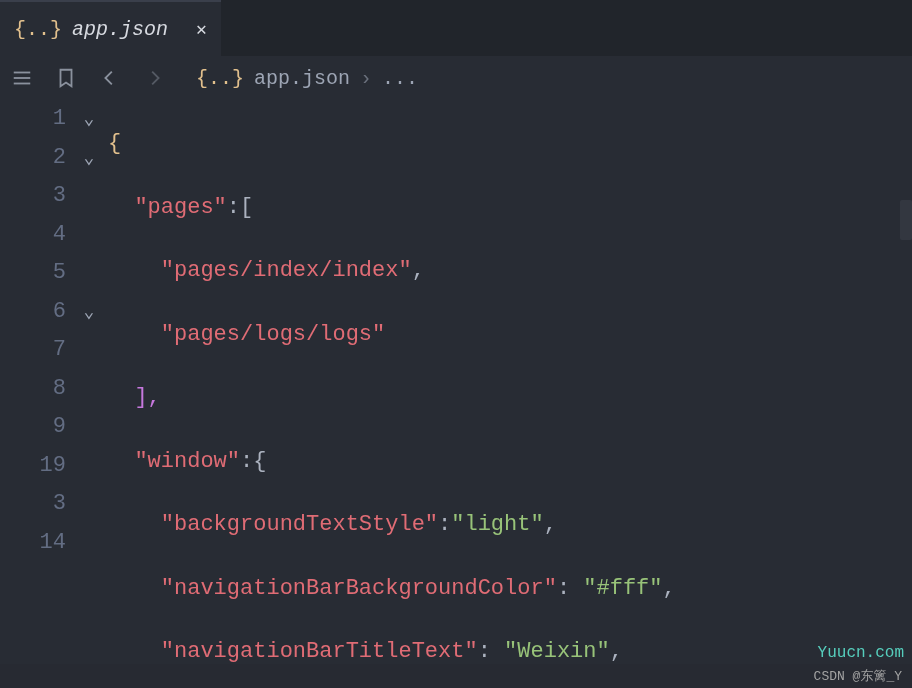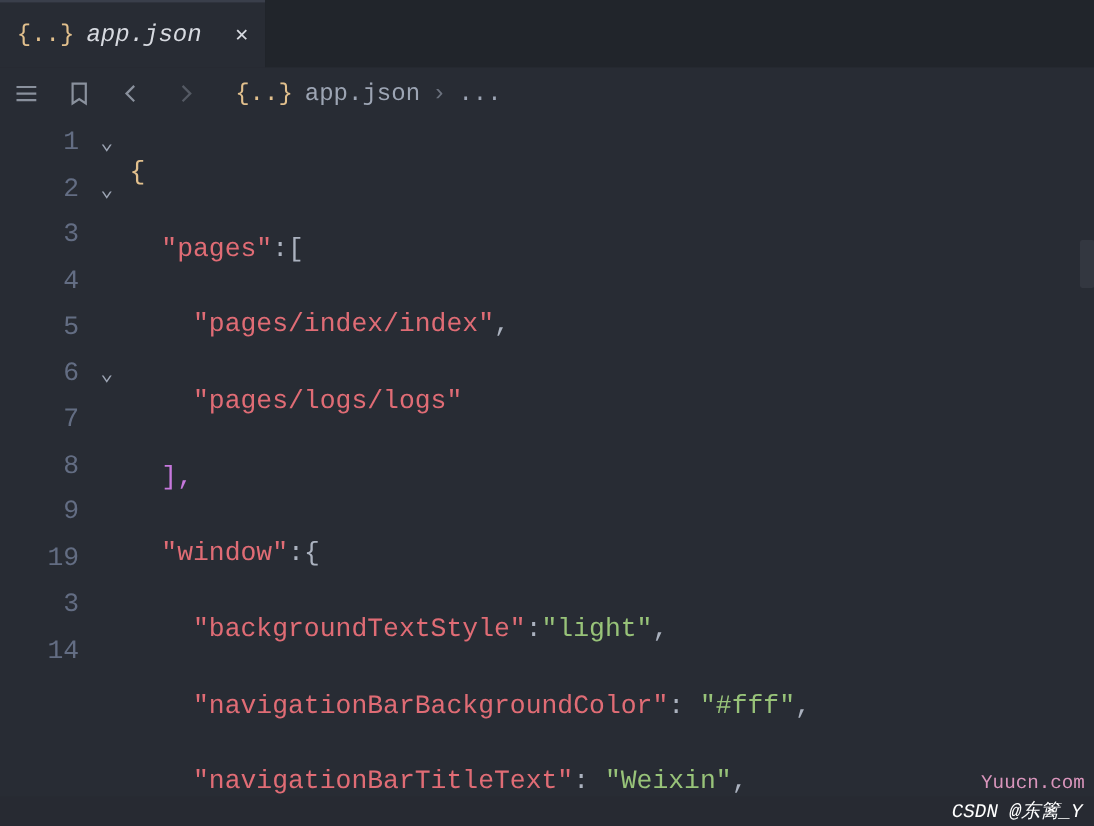--- a/index.html
+++ b/index.html
@@ -36,22 +36,22 @@
     .chev { display: inline-block; transform-origin: center; font-size: 18px; }
 
     .tok-brace { color: #e2c08d; }
     .tok-brace2 { color: #c678dd; }
     .tok-str { color: #e06c75; }
     .tok-val { color: #98c379; }
     .tok-punct { color: #abb2bf; }
 
     .status { position: absolute; bottom: 0; right: 0; height: 24px; width: 100%;
       display: flex; justify-content: flex-end; align-items: center; gap: 18px;
-      padding: 0 10px; font-size: 16px; color: #ffffff; background: #21252b33; font-style: italic; }
-    .watermark { position: absolute; right: 8px; bottom: 26px; color: #f9a8d4; font-size: 16px; opacity: .85; }
+      padding: 0 10px; font-size: 13px; color: #a3a3a3; background: #21252b33; }
+    .watermark { position: absolute; right: 8px; bottom: 26px; color: #5eead4; font-size: 16px; opacity: .85; }
     .minimap { position: absolute; right: 0; top: 100px; width: 12px; height: 40px; background: #4a4f5a55; border-radius: 2px; }
   </style>
 </head>
 <body>
 
 <div class="tab-bar">
   <div class="tab">
     <span class="file-icon">{..}</span>
     <span>app.json</span>
     <span class="close">✕</span>

